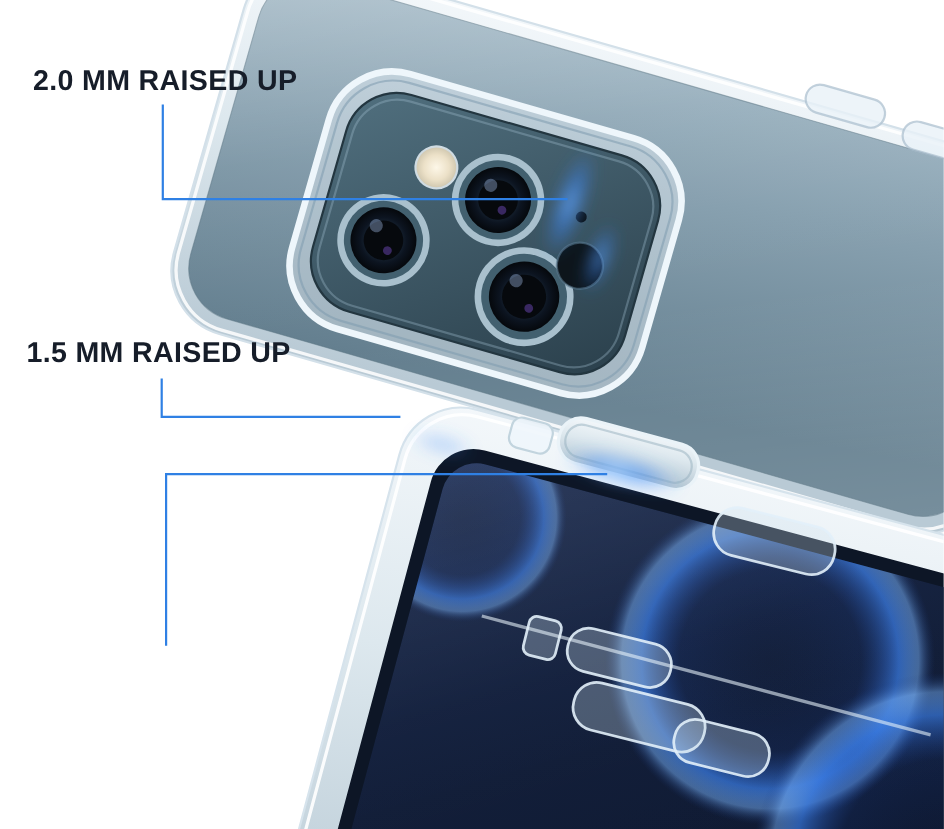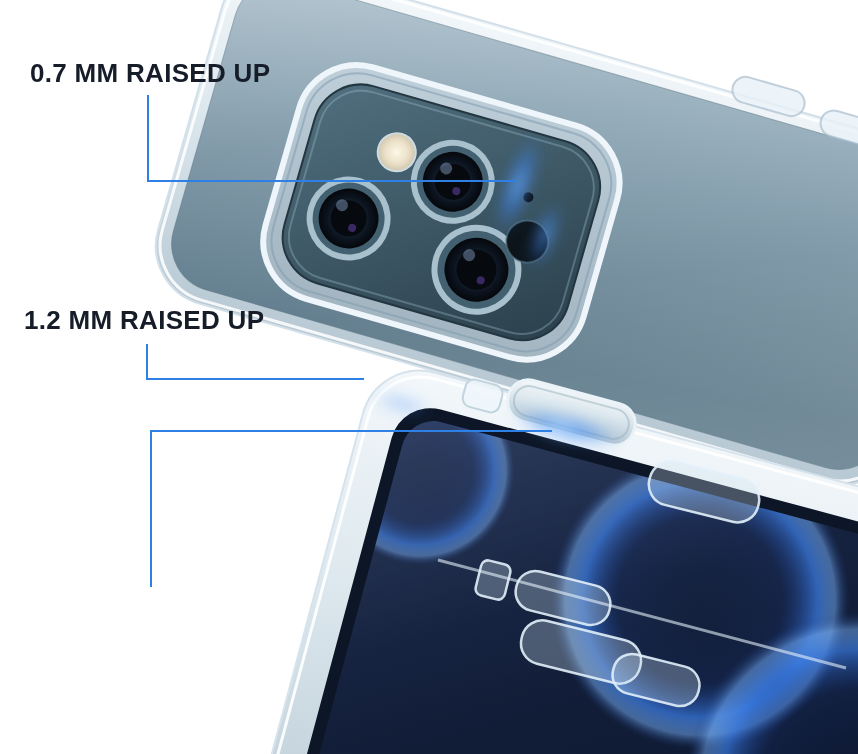--- a/index.html
+++ b/index.html
@@ -181,17 +181,17 @@
       <ellipse cx="566" cy="428" rx="55" ry="13" transform="rotate(14 566 428)" fill="url(#gGlow)"></ellipse>
       <ellipse cx="560" cy="427" rx="26" ry="8" transform="rotate(14 560 427)" fill="url(#gGlowCore)" opacity="0.9"></ellipse>
       <ellipse cx="402" cy="404" rx="30" ry="9" transform="rotate(14 402 404)" fill="url(#gGlow)" opacity="0.5"></ellipse>
     </g>
 
     <polyline points="148,95 148,181 516,181" fill="none" stroke-width="2" stroke="#2f80e4"></polyline>
     <polyline points="147,344 147,379 364,379" fill="none" stroke-width="2" stroke="#2f80e4"></polyline>
     <polyline points="552,431 151,431 151,587" fill="none" stroke-width="2" stroke="#2f80e4"></polyline>
   </svg>
 
-  <div id="label-14mm" class="callout-label">0.7 MM RAISED UP</div>
+  <div id="label-14mm" class="callout-label">2.0 MM RAISED UP</div>
 
-  <div id="label-12mm" class="callout-label">1.2 MM RAISED UP</div>
+  <div id="label-12mm" class="callout-label">1.5 MM RAISED UP</div>
 
 </div>
 
 </body></html>

